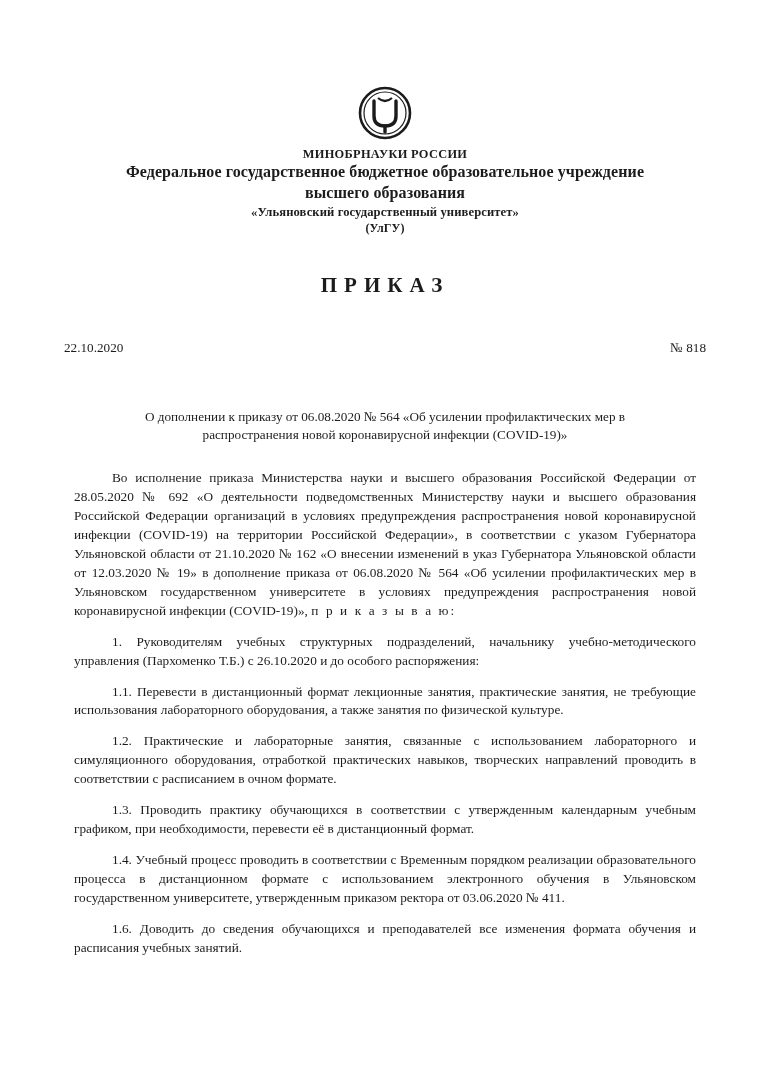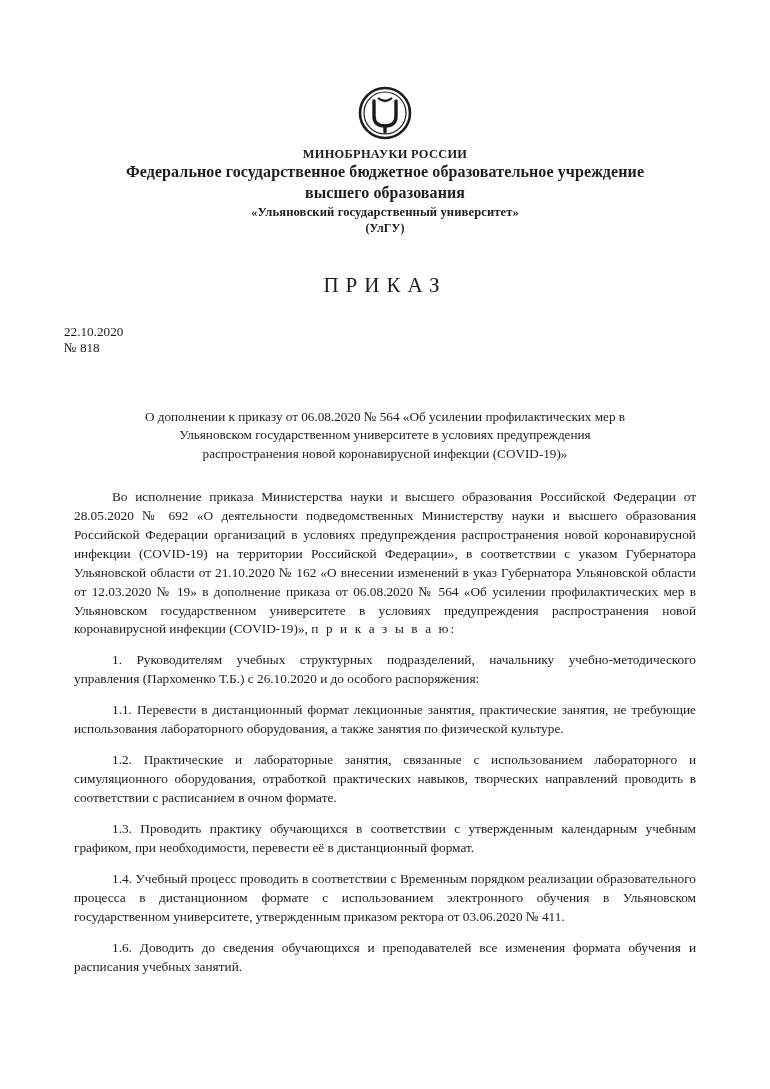--- a/index.html
+++ b/index.html
@@ -57,36 +57,35 @@
   }
   .header .line-abbr {
     font-weight: bold;
     font-size: 12px;
     margin-top: 1px;
   }
 
   
   .doc-type {
     text-align: center;
-    font-weight: normal;
+    font-weight: bold;
     font-size: 21px;
     letter-spacing: 7px;
     margin-top: 36px;
     margin-bottom: 6px;
   }
 
   
   .meta-row {
     display: flex;
     justify-content: space-between;
     align-items: baseline;
     font-size: 13.2px;
-    margin-top: 26px;
+    margin-top: 42px;
     padding: 0 2px;
-    flex-direction: column;
   }
 
   
   .subject {
     text-align: center;
     font-weight: normal;
     font-size: 13.2px;
     line-height: 1.42;
     margin-top: 52px;
     padding: 0 14px;
@@ -135,21 +134,20 @@
 
   <div class="doc-type">ПРИКАЗ</div>
 
   <div class="meta-row">
     <span>22.10.2020</span>
     <span>№ 818</span>
   </div>
 
   <div class="subject">
     <div>О дополнении к приказу от 06.08.2020 № 564 «Об усилении профилактических мер в</div>
-    <div>Ульяновском государственном университете в условиях предупреждения</div>
     <div>распространения новой коронавирусной инфекции (COVID-19)»</div>
   </div>
 
   <div class="body">
     <p><span>Во исполнение приказа Министерства науки и высшего образования Российской Федерации от 28.05.2020 № 692 «О деятельности подведомственных Министерству науки и высшего образования Российской Федерации организаций в условиях предупреждения распространения новой коронавирусной инфекции (COVID-19) на территории Российской Федерации», в соответствии с указом Губернатора Ульяновской области от 21.10.2020 № 162 «О внесении изменений в указ Губернатора Ульяновской области от 12.03.2020 № 19» в дополнение приказа от 06.08.2020 № 564 «Об усилении профилактических мер в Ульяновском государственном университете в условиях предупреждения распространения новой коронавирусной инфекции (COVID-19)»,</span> <span class="spaced-cmd">п р и к а з ы в а ю:</span></p>
     <p>1. Руководителям учебных структурных подразделений, начальнику учебно-методического управления (Пархоменко Т.Б.) с 26.10.2020 и до особого распоряжения:</p>
     <p>1.1. Перевести в дистанционный формат лекционные занятия, практические занятия, не требующие использования лабораторного оборудования, а также занятия по физической культуре.</p>
     <p>1.2. Практические и лабораторные занятия, связанные с использованием лабораторного и симуляционного оборудования, отработкой практических навыков, творческих направлений проводить в соответствии с расписанием в очном формате.</p>
     <p>1.3. Проводить практику обучающихся в соответствии с утвержденным календарным учебным графиком, при необходимости, перевести её в дистанционный формат.</p>
     <p>1.4. Учебный процесс проводить в соответствии с Временным порядком реализации образовательного процесса в дистанционном формате с использованием электронного обучения в Ульяновском государственном университете, утвержденным приказом ректора от 03.06.2020 № 411.</p>

